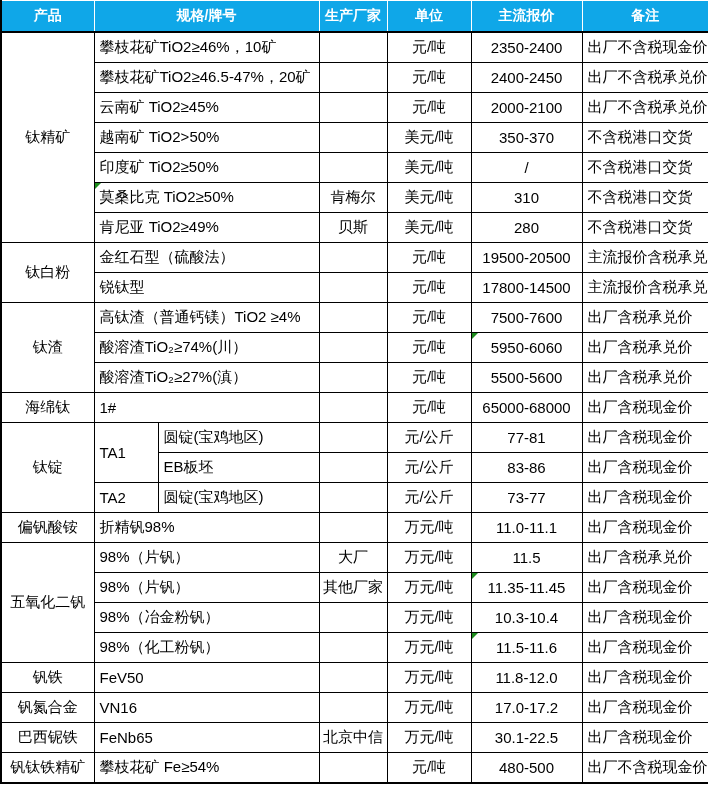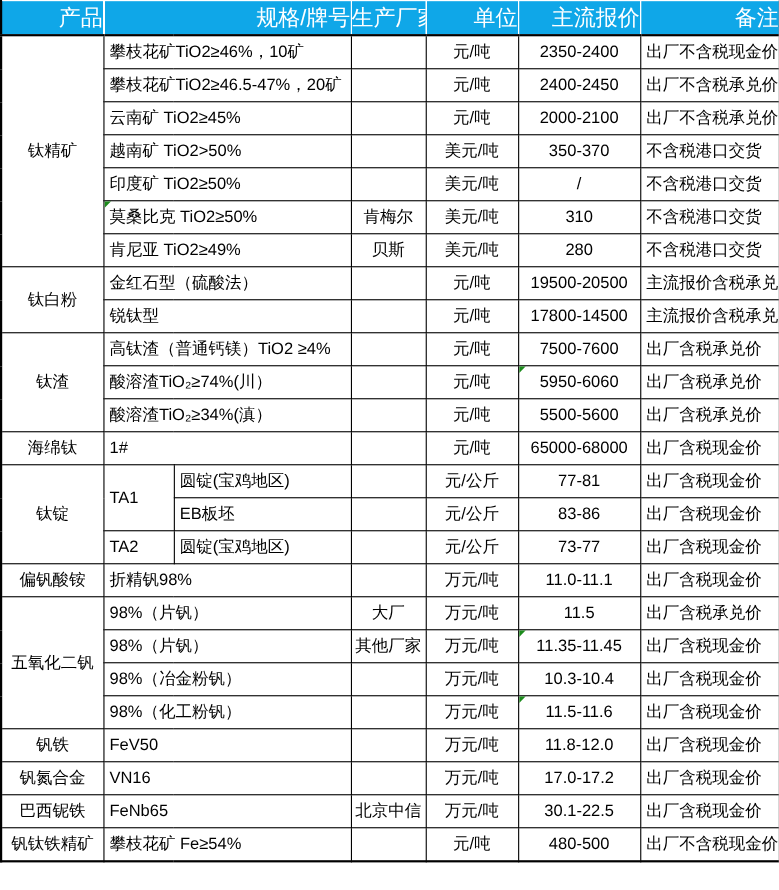--- a/index.html
+++ b/index.html
@@ -8,22 +8,22 @@
     font-family:"Liberation Sans","DejaVu Sans",sans-serif;
     color:#000;
   }
   table{
     border-collapse:collapse;table-layout:fixed;width:708px;
     border:2px solid var(--border,#000);border-top:none;
   }
   th{
     background:var(--header-bg,#0FA7E8);
     color:var(--header-text,#fff);
-    font-weight:normal;font-size:20px;height:30px;
-    text-align:right;vertical-align:middle;
+    font-weight:bold;font-size:14px;height:30px;
+    text-align:center;vertical-align:middle;
     border:1px solid #ffffff;
     border-bottom:2px solid var(--border,#000);
     padding:0;white-space:nowrap;overflow:hidden;
   }
   td{
     border:1px solid var(--border,#000);
     height:29px;font-size:15px;
     color:var(--cell-text,#000);
     position:relative;vertical-align:middle;
     white-space:nowrap;overflow:hidden;padding:0;
@@ -134,21 +134,21 @@
         <td class="left"><span>出厂含税承兑价</span></td>
       </tr>
       <tr>
         <td class="left" colspan="2"><span>酸溶渣TiO₂≥74%(川）</span></td>
         <td class="center"><span></span></td>
         <td class="center"><span>元/吨</span></td>
         <td class="center"><span class="tri"></span><span>5950-6060</span></td>
         <td class="left"><span>出厂含税承兑价</span></td>
       </tr>
       <tr>
-        <td class="left" colspan="2"><span>酸溶渣TiO₂≥34%(滇）</span></td>
+        <td class="left" colspan="2"><span>酸溶渣TiO₂≥27%(滇）</span></td>
         <td class="center"><span></span></td>
         <td class="center"><span>元/吨</span></td>
         <td class="center"><span>5500-5600</span></td>
         <td class="left"><span>出厂含税承兑价</span></td>
       </tr>
       <tr>
         <td class="center" rowspan="1"><span>海绵钛</span></td>
         <td class="left" colspan="2"><span>1#</span></td>
         <td class="center"><span></span></td>
         <td class="center"><span>元/吨</span></td>

